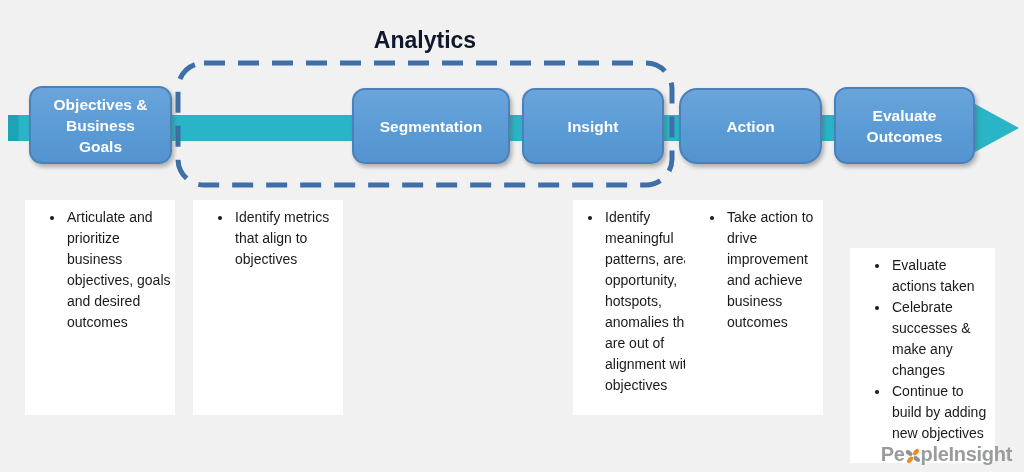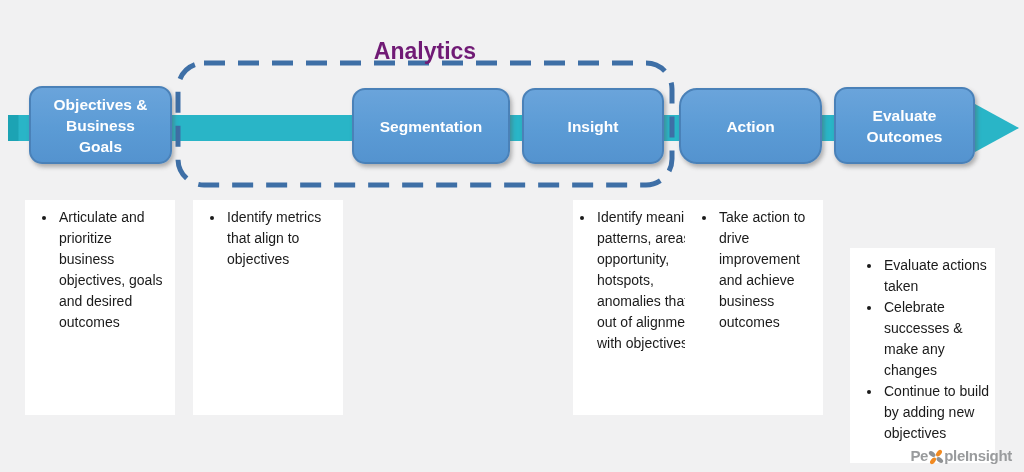--- a/index.html
+++ b/index.html
@@ -4,22 +4,22 @@
 <style>
   html,body { margin:0; padding:0; background:#e8e8e8; }
   .canvas {
     position:relative; width:1024px; height:472px;
     background:#f1f1f2; overflow:hidden;
     font-family:"Liberation Sans", sans-serif;
   }
 
   
   .group-title {
-    position:absolute; top:38px; left:425px; transform:translateX(-50%);
-    font-size:23px; font-weight:bold; color:#701a75; z-index:4;
+    position:absolute; top:27px; left:425px; transform:translateX(-50%);
+    font-size:23px; font-weight:bold; color:#0f172a; z-index:4;
     white-space:nowrap;
   }
 
   
   .dashed-outline { position:absolute; left:175px; top:60px; z-index:2; }
   .dashed-outline rect {
     fill:none; stroke:#3e6fa6; stroke-width:5;
     stroke-dasharray:21 13; stroke-linecap:butt;
   }
 
@@ -48,40 +48,40 @@
   .s1 { left:29px;  top:86px; width:143px; height:78px; }
   .s2 { left:190px; top:88px; width:151px; height:76px; }
   .s3 { left:352px; top:88px; width:158px; height:76px; }
   .s4 { left:522px; top:88px; width:142px; height:76px; }
   .s5 { left:679px; top:88px; width:143px; height:76px;border-radius:18px; }
   .s6 { left:834px; top:87px; width:141px; height:77px; }
 
   
   .card {
     position:absolute; top:200px; height:215px; z-index:1;
-    background:#ffffff; box-sizing:border-box; padding:7px 4px 6px 4px;
+    background:#ffffff; box-sizing:border-box; padding:7px 4px 6px 12px;
     color:#1a1a1a;
   }
   .c1 { left:25px;  width:150px; }
   .c2 { left:193px; width:150px; }
   .c3 { left:360px; width:148px; }
   .c4 { left:525px; width:147px;margin-left:48px; }
   .c5 { left:685px; width:138px; }
   .c6 { left:850px; width:145px;margin-top:48px; }
   .card ul { margin:0; padding-left:28px; }
   .card li {
     font-size:14px; line-height:21px; margin:0; padding-left:2px;
   }
   .c4 ul { padding-left:18px; }
 
   
   .logo {
     position:absolute; right:12px; bottom:6px; z-index:2;
     display:flex; align-items:center;
-    font-size:15px; font-weight:bold; color:#999b9d;
+    font-size:20px; font-weight:bold; color:#999b9d;
     letter-spacing:-0.3px;
     margin-top:32px;
   }
   .logo-mark { margin:3px -1px 0 -1px; }
 </style>
 </head>
 <body>
 
 <div class="canvas">
 

